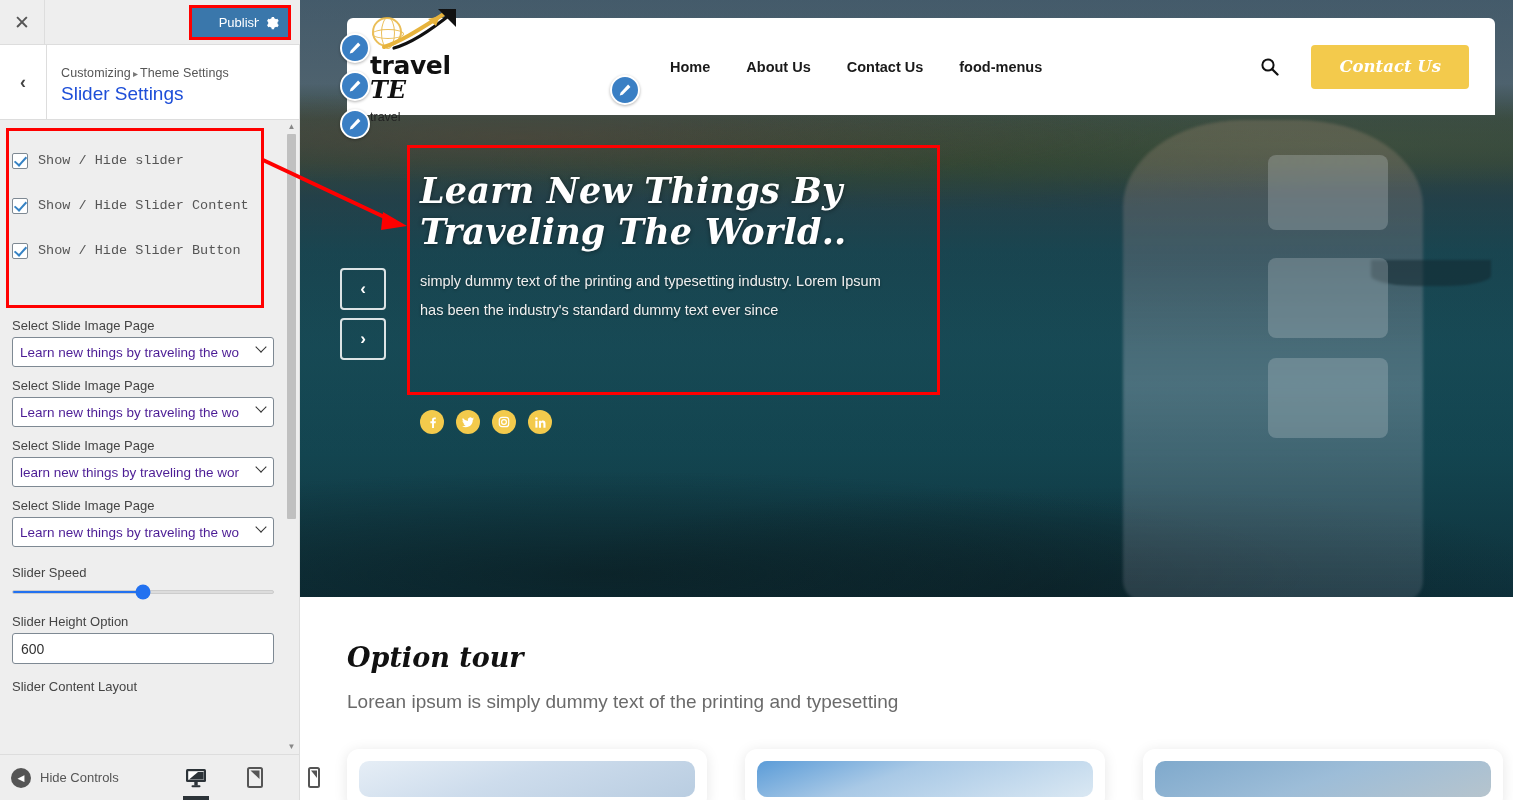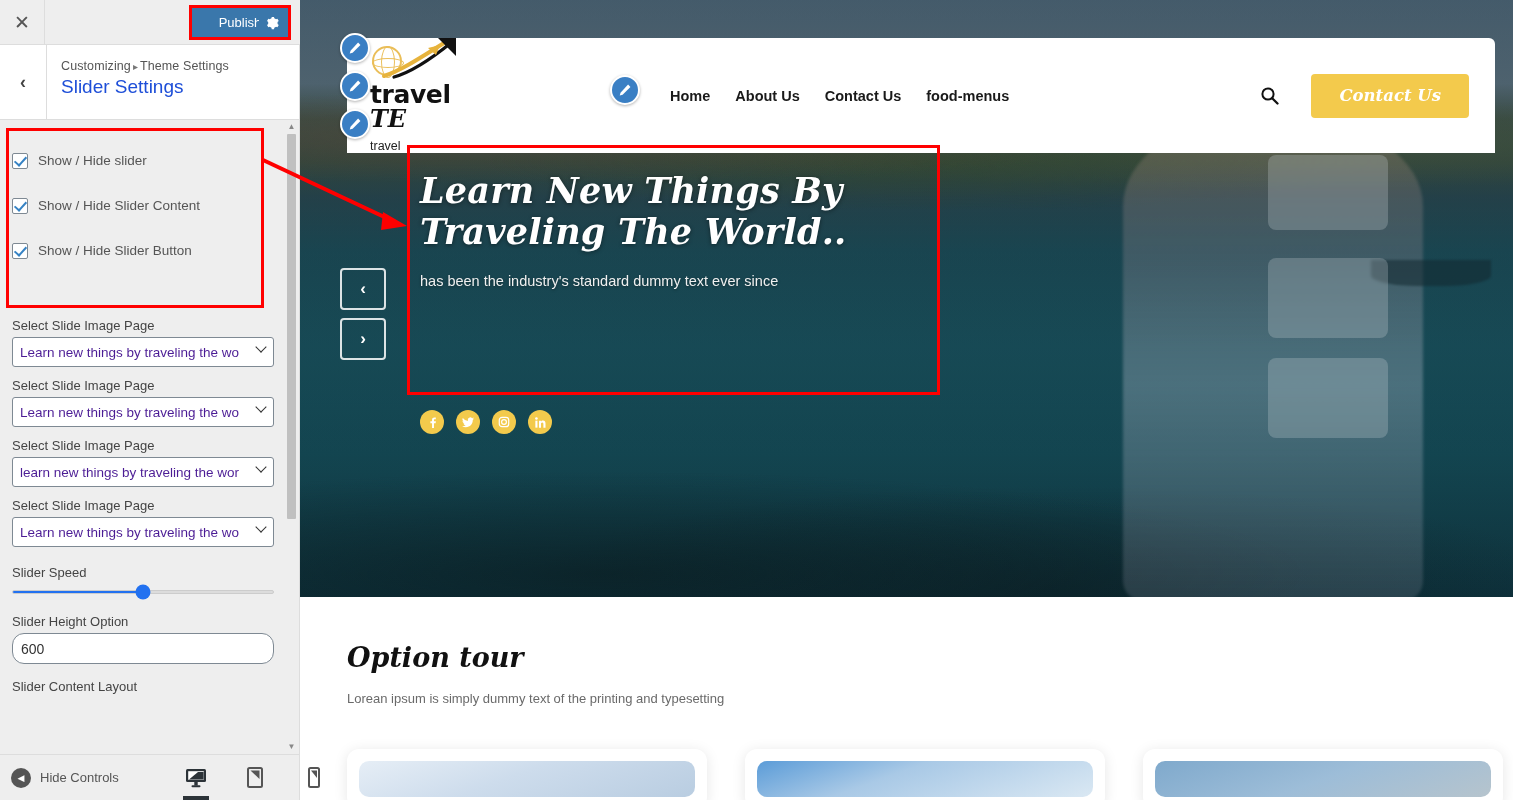--- a/index.html
+++ b/index.html
@@ -68,21 +68,21 @@
     display: flex;
   }
   .cz-back {
     width: 47px; height: 74px;
     border-right: 1px solid #ddd;
     display: flex; align-items: center; justify-content: center;
     font-size: 18px; color: #444; font-weight: bold;
     cursor: pointer;
   }
   .cz-titles { padding: 14px 0 0 14px; }
-  .cz-crumb { font-size: 12.5px; color: #555; letter-spacing: .1px; }
+  .cz-crumb { font-size: 12.5px; color: #555; letter-spacing: .1px; margin-top: 7px; }
   .cz-crumb .sep { color: #777; font-size: 10px; padding: 0 2px; }
   .cz-title { font-size: 19px; color: #1d4ed8; margin-top: 3px; font-weight: normal; }
 
   
   .cz-panel {
     position: absolute; top: 120px; left: 0;
     width: 299px; height: 633px;
     background: #eee;
     overflow: hidden;
   }
@@ -92,20 +92,21 @@
     position: absolute; left: 6px; top: 8px;
     width: 258px; height: 180px;
     border: 3px solid #ff0000;
     z-index: 5;
     pointer-events: none;
   }
   .check-group { position: absolute; left: 12px; top: 18px; width: 260px; }
   .check-row {
     display: flex; align-items: center;
     height: 45px;
+    font-family: Liberation Mono, monospace;
   }
   .cbx {
     width: 16px; height: 16px;
     border: 1px solid #7e8993;
     background: #fff;
     border-radius: 2px;
     position: relative;
     margin-right: 10px;
     flex: none;
     cursor: pointer;
@@ -167,21 +168,21 @@
     width: 15px; height: 15px;
     background: #2271f0;
     border-radius: 50%;
     transform: translate(-50%, -50%);
     cursor: grab;
   }
   .text-input {
     width: 262px; height: 31px;
     background: #fff;
     border: 1px solid #7e8993;
-    border-radius: 12px;
+    border-radius: 3px;
     padding: 0 8px;
     font-size: 14px; color: #333;
     font-family: "Liberation Sans", sans-serif;
   }
   .panel-scrollbar {
     position: absolute; right: 3px; top: 2px;
     width: 9px; height: 629px;
   }
   .panel-scrollbar .arrow-up,
   .panel-scrollbar .arrow-down {
@@ -285,26 +286,25 @@
   .hero-boat {
     position: absolute; right: 22px; top: 260px;
     width: 120px; height: 26px;
     background: rgba(18,40,48,.55);
     border-radius: 0 0 40% 40%;
     filter: blur(1px);
   }
 
   .site-header {
     position: absolute; left: 47px; top: 18px;
-    width: 1148px; height: 115px;
+    width: 1148px; height: 97px;
     background: #fff;
     border-radius: 6px 6px 0 0;
     display: flex; align-items: center;
     z-index: 6;
-    margin-top: 20px;
   }
   .logo-block { position: relative; margin-left: 23px; width: 190px; }
   .logo-art { position: relative; height: 48px; }
   .globe {
     position: absolute; left: 2px; top: 8px;
     width: 30px; height: 30px;
     border: 2px solid #e7b33c; border-radius: 50%;
     opacity: .85;
   }
   .globe:before, .globe:after {
@@ -323,21 +323,21 @@
     line-height: 1.02; letter-spacing: -.4px;
     margin-top: -4px;
   }
   .logo-word2 {
     font-family: "DejaVu Serif", serif;
     font-size: 24px; font-weight: bold; font-style: italic; color: #111;
     line-height: 1;
   }
   .logo-tag { font-size: 12.5px; color: #222; margin-top: 8px; }
   .nav-links {
-    display: flex; gap: 25px;
+    display: flex; gap: 36px;
     margin-left: 110px;
     align-items: flex-end;
   }
   .nav-links a {
     font-size: 14.5px; color: #1a1a1a;
     text-decoration: none; font-weight: bold;
     white-space: nowrap;
   }
   .header-right {
     margin-left: auto; display: flex; align-items: center; gap: 32px;
@@ -435,21 +435,21 @@
     width: 1213px; height: 203px;
     background: #fff;
   }
   .sec-title {
     font-family: "DejaVu Serif", serif;
     font-style: italic; font-weight: bold;
     font-size: 27px; color: #111;
     margin: 45px 0 0 47px;
   }
   .sec-sub {
-    font-size: 13px; color: #6a6a6a;
+    font-size: 19px; color: #6a6a6a;
     margin: 18px 0 0 47px;
   }
   .cards {
     position: absolute; left: 47px; top: 152px;
     display: flex; gap: 38px;
   }
   .card {
     width: 360px; height: 60px;
     background: #fff;
     border-radius: 12px;
@@ -680,20 +680,21 @@
         <div class="slide-arrow">‹</div>
         <div class="slide-arrow">›</div>
       </div>
 
       <div class="hero-textbox">
         <div class="hero-h1">
           <div>Learn New Things By</div>
           <div>Traveling The World..</div>
         </div>
         <div class="hero-p">
+          <div>simply dummy text of the printing and typesetting industry. Lorem Ipsum</div>
           <div>has been the industry's standard dummy text ever since</div>
         </div>
       </div>
 
       <div class="socials">
         <span class="soc">
           <svg width="11" height="11" viewBox="0 0 12 12" fill="#fff">
               <path d="M7.6 12V6.8h1.8l.3-2.1H7.6V3.4c0-.6.2-1 1-1h1V.6C9.4.5 8.8.5 8.1.5 6.6.5 5.5 1.4 5.5 3.1v1.6H3.7v2.1h1.8V12z"></path>
             </svg>
         </span>

